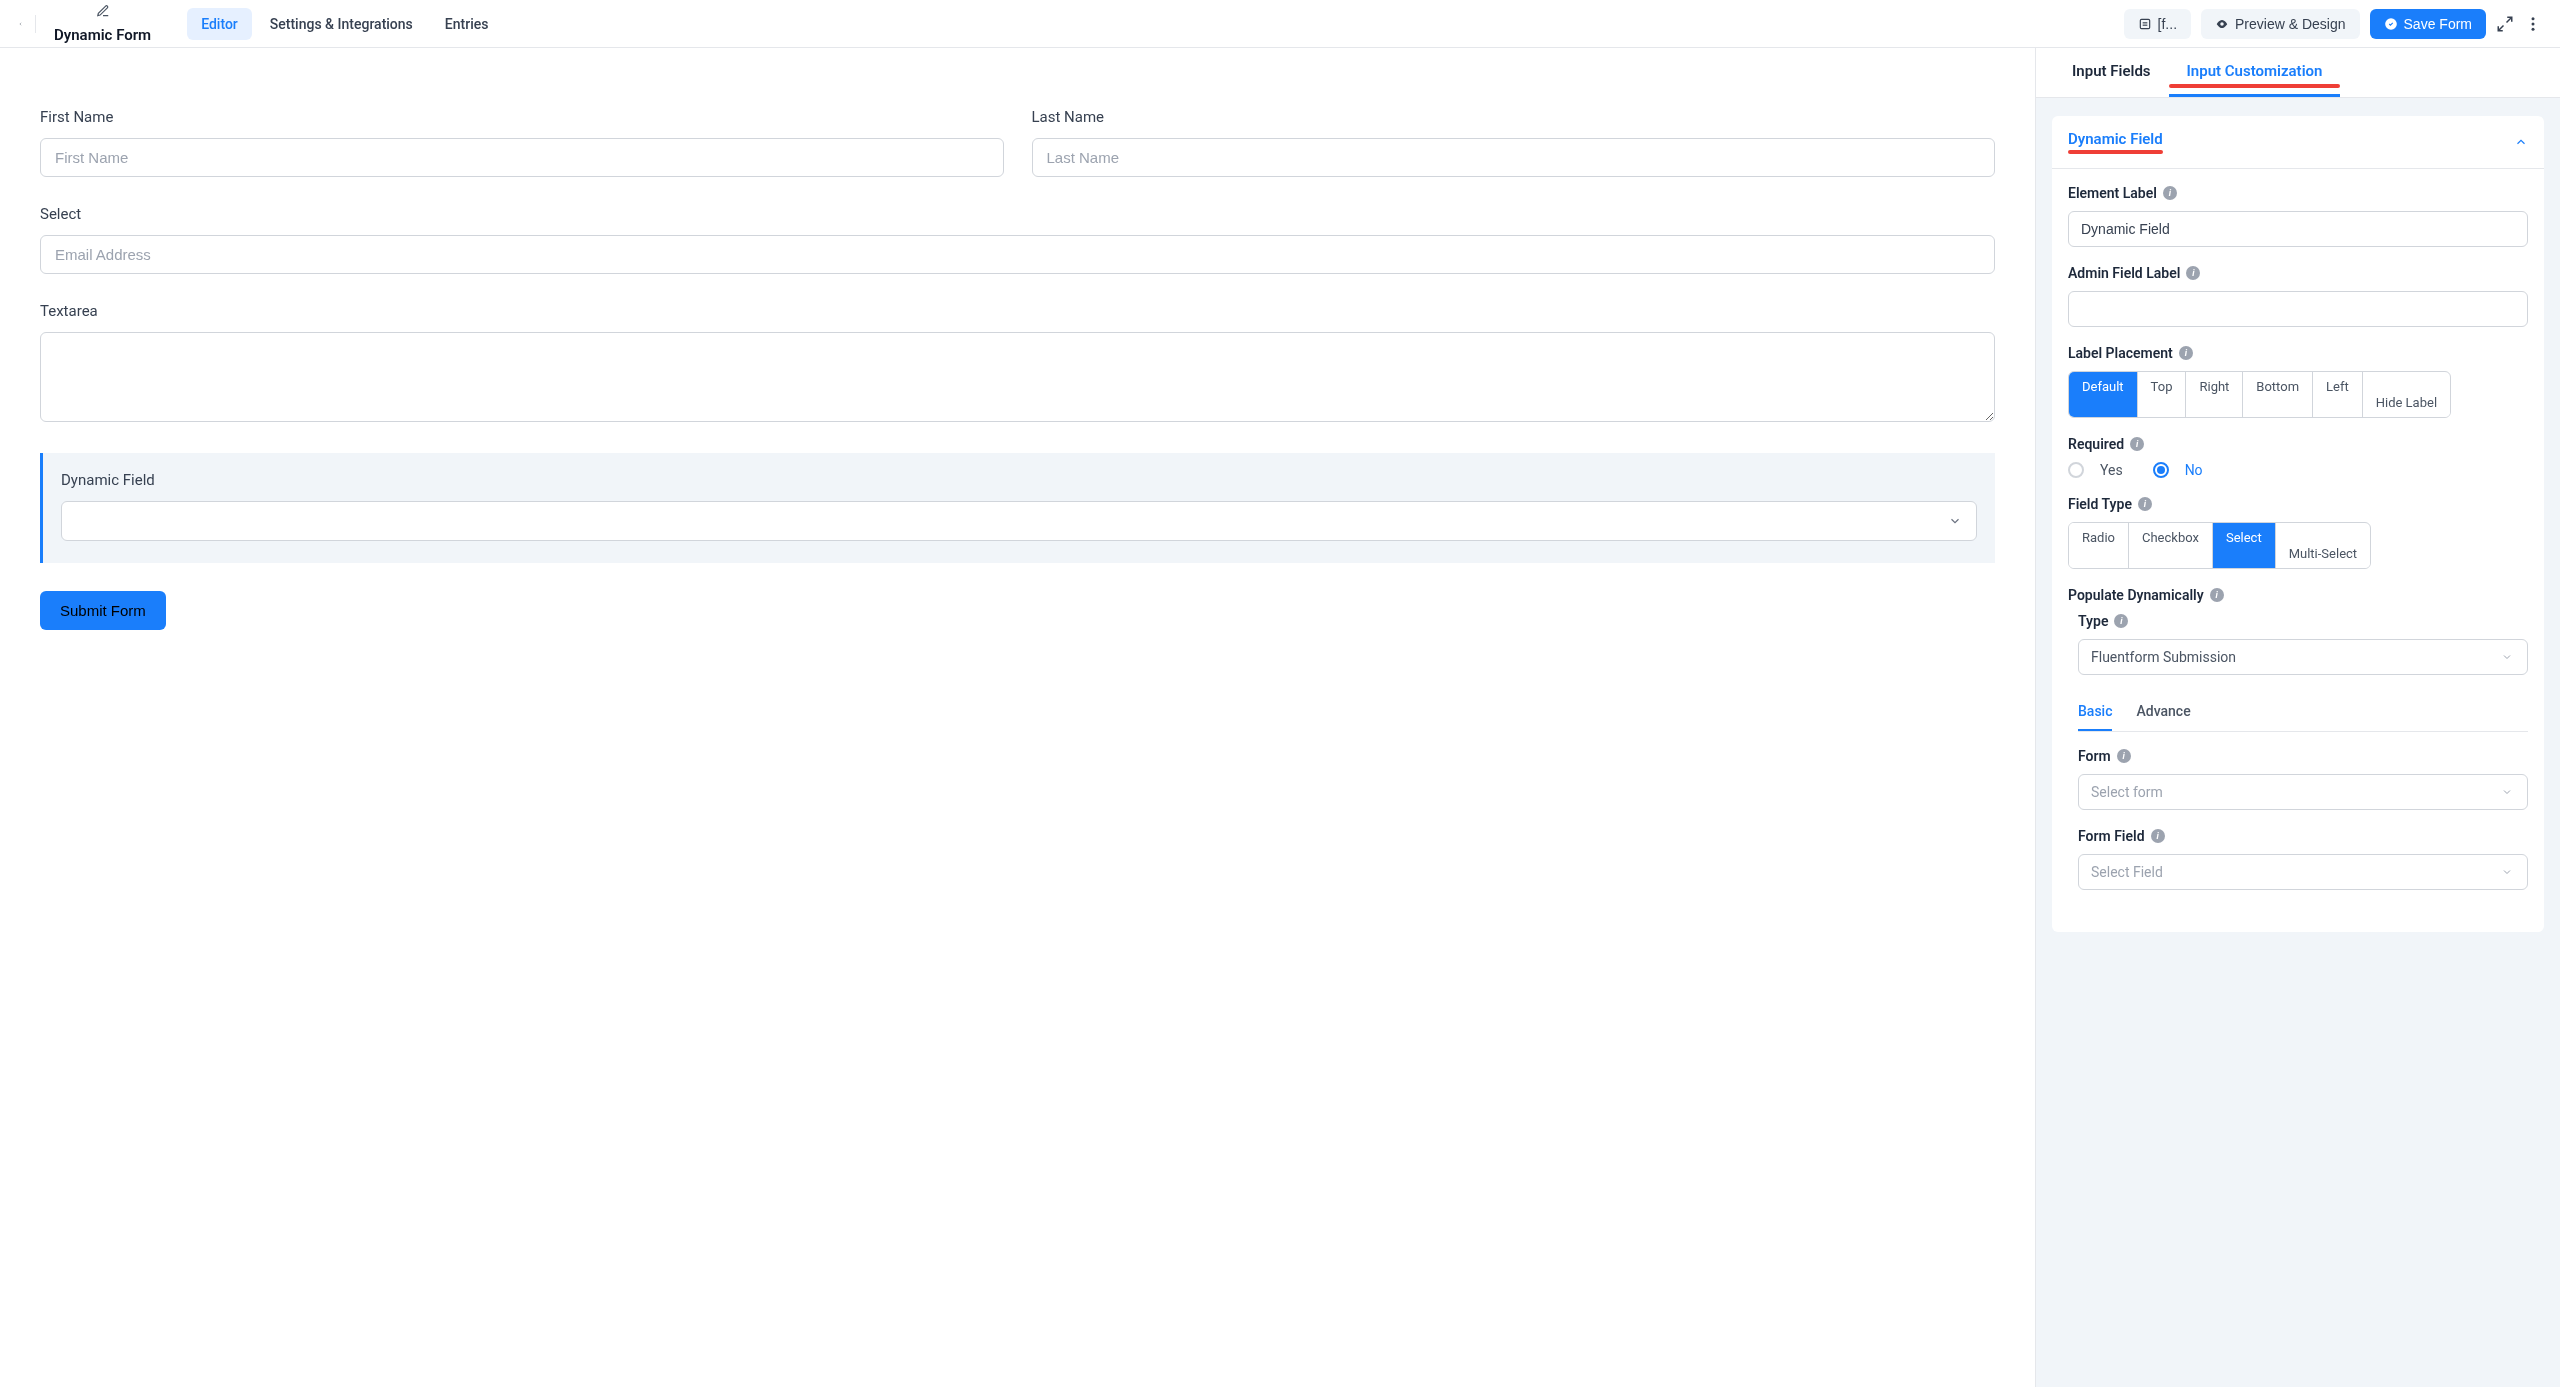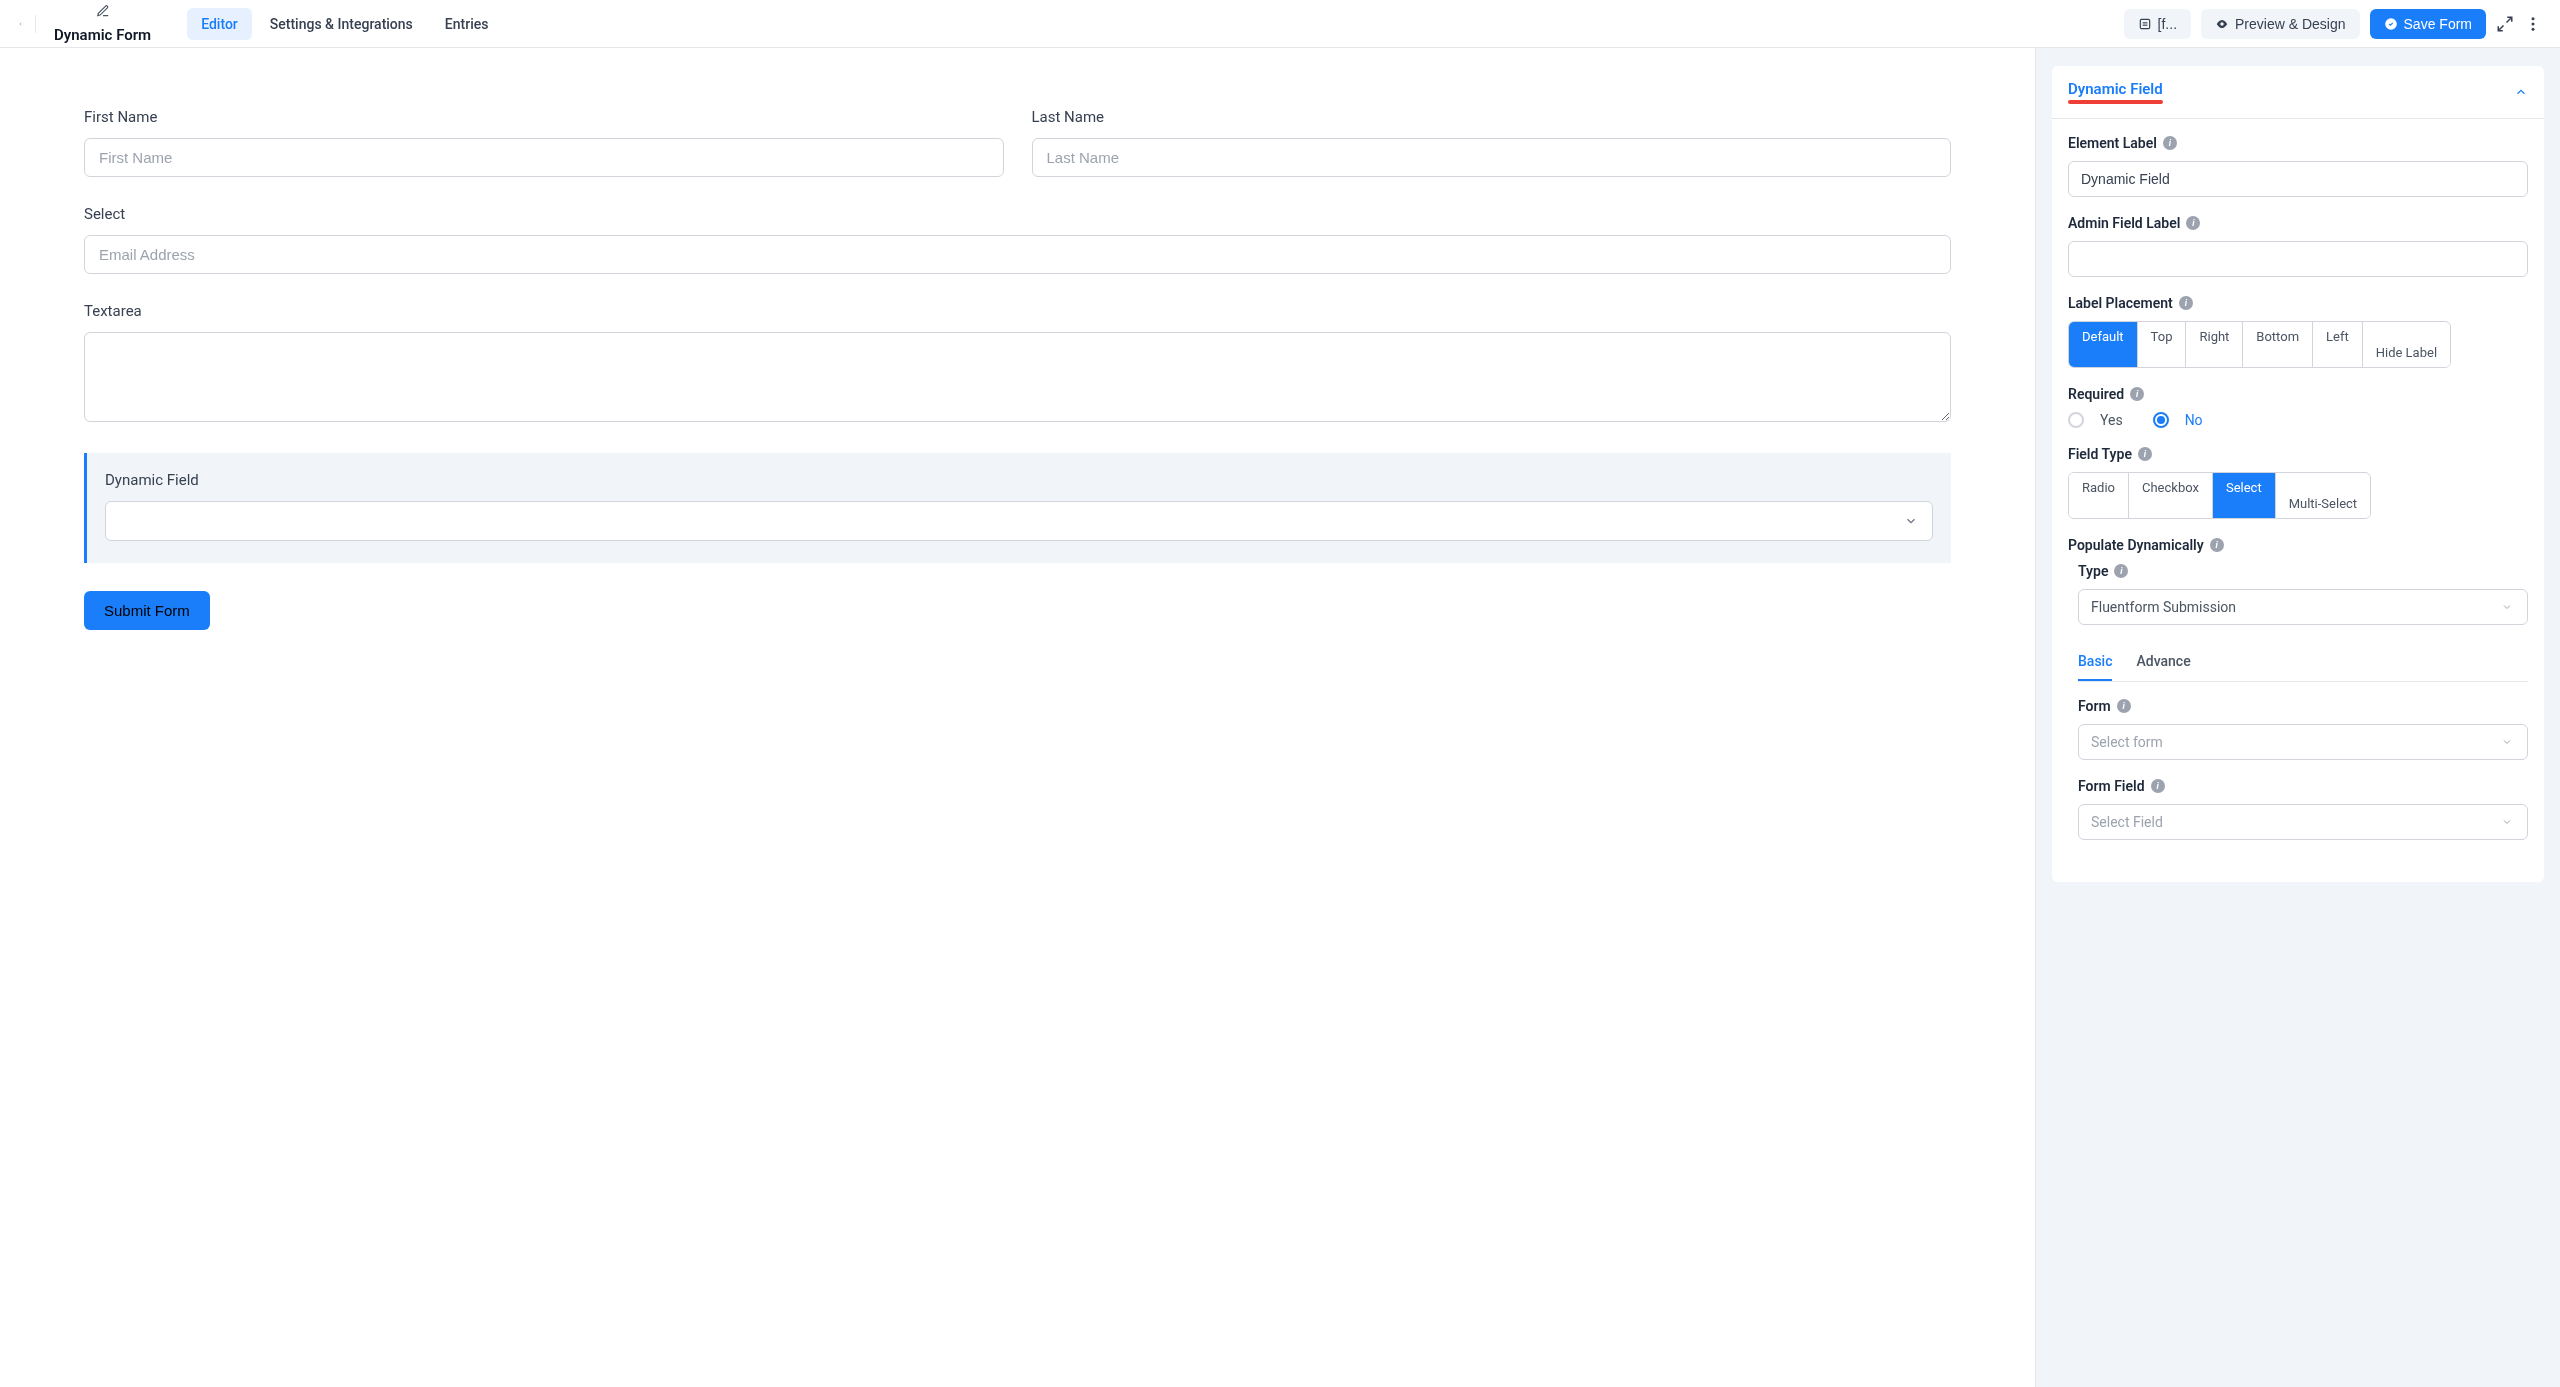--- a/index.html
+++ b/index.html
@@ -16,21 +16,21 @@
 .tab-primary.active { background: #e6f0ff; color: #1a7efb; }
 .topbar-right { display: flex; align-items: center; gap: 10px; }
 .btn { display: inline-flex; align-items: center; gap: 6px; padding: 7px 14px; border-radius: 6px; font-size: 14px; font-weight: 500; cursor: pointer; border: none; }
 .btn-secondary { background: #f1f5f9; color: #374151; }
 .btn-primary { background: #1a7efb; color: #fff; }
 .expand-icon, .more-icon { width: 18px; height: 18px; cursor: pointer; color: #374151; display: flex; align-items: center; justify-content: center; }
 .more-icon { font-size: 18px; }
 
 
 .main { display: flex; height: calc(100vh - 48px); }
-.canvas { flex: 1; padding: 60px 84px; overflow-y: auto; }
+.canvas { flex: 1; padding: 60px 40px; overflow-y: auto; }
 .sidebar { width: 525px; background: #f1f5f9; border-left: 1px solid #e5e7eb; overflow-y: auto; }
 
 
 .field-row { display: flex; gap: 28px; margin-bottom: 28px; }
 .field-col { flex: 1; }
 .field-label { display: block; color: #374151; font-size: 15px; margin-bottom: 12px; }
 .text-input { width: 100%; padding: 10px 14px; border: 1px solid #d1d5db; border-radius: 6px; font-size: 15px; color: #374151; }
 .text-input::placeholder { color: #9ca3af; }
 textarea.text-input { min-height: 90px; resize: vertical; }
 .dynamic-field-block { background: #f1f5f9; border-left: 3px solid #1a7efb; padding: 18px 18px 22px; margin-bottom: 28px; }
@@ -168,20 +168,27 @@
           <svg viewBox="0 0 24 24" width="14" height="14" fill="none" stroke="currentColor" stroke-width="2">
               <polyline points="6 9 12 15 18 9"></polyline>
             </svg>
         </span>
       </div>
     </div>
     <button class="submit-btn">Submit Form</button>
   </div>
 
   <div class="sidebar">
+    <div class="sidebar-tabs">
+      <div class="sidebar-tab">Input Fields</div>
+      <div class="sidebar-tab active">
+        <span>Input Customization</span>
+        <div class="red-underline"></div>
+      </div>
+    </div>
 
     <div class="panel">
       <div class="panel-header">
         <div class="panel-title-wrap">
           <div class="panel-title">Dynamic Field</div>
           <div class="panel-title-underline"></div>
         </div>
         <span class="collapse-icon">
           <svg viewBox="0 0 24 24" width="14" height="14" fill="none" stroke="currentColor" stroke-width="2">
               <polyline points="18 15 12 9 6 15"></polyline>

